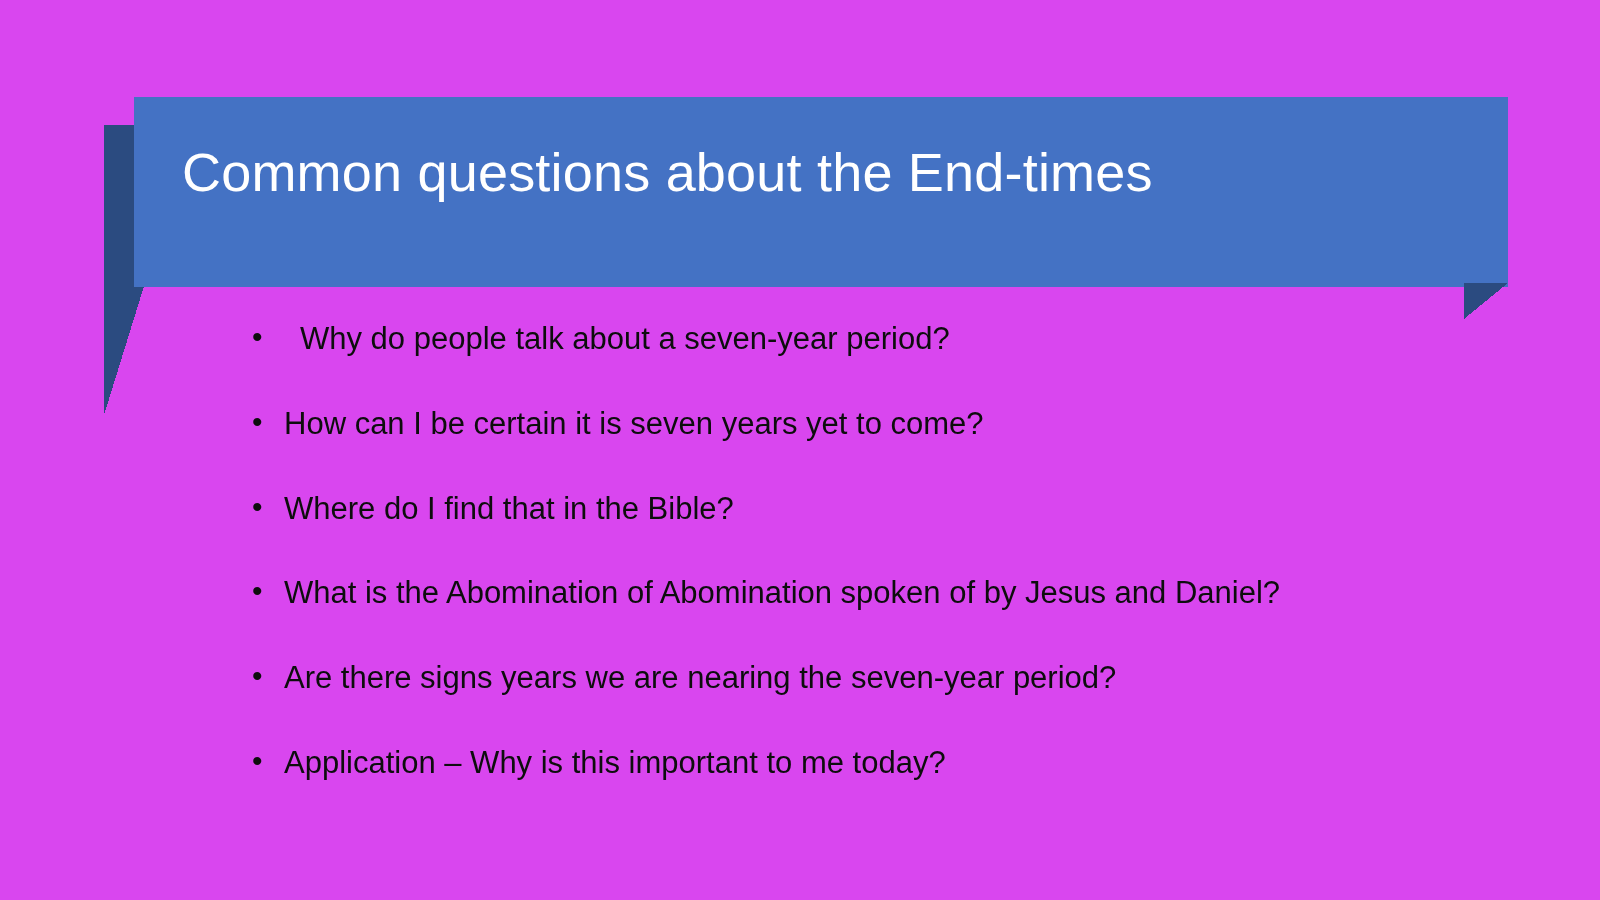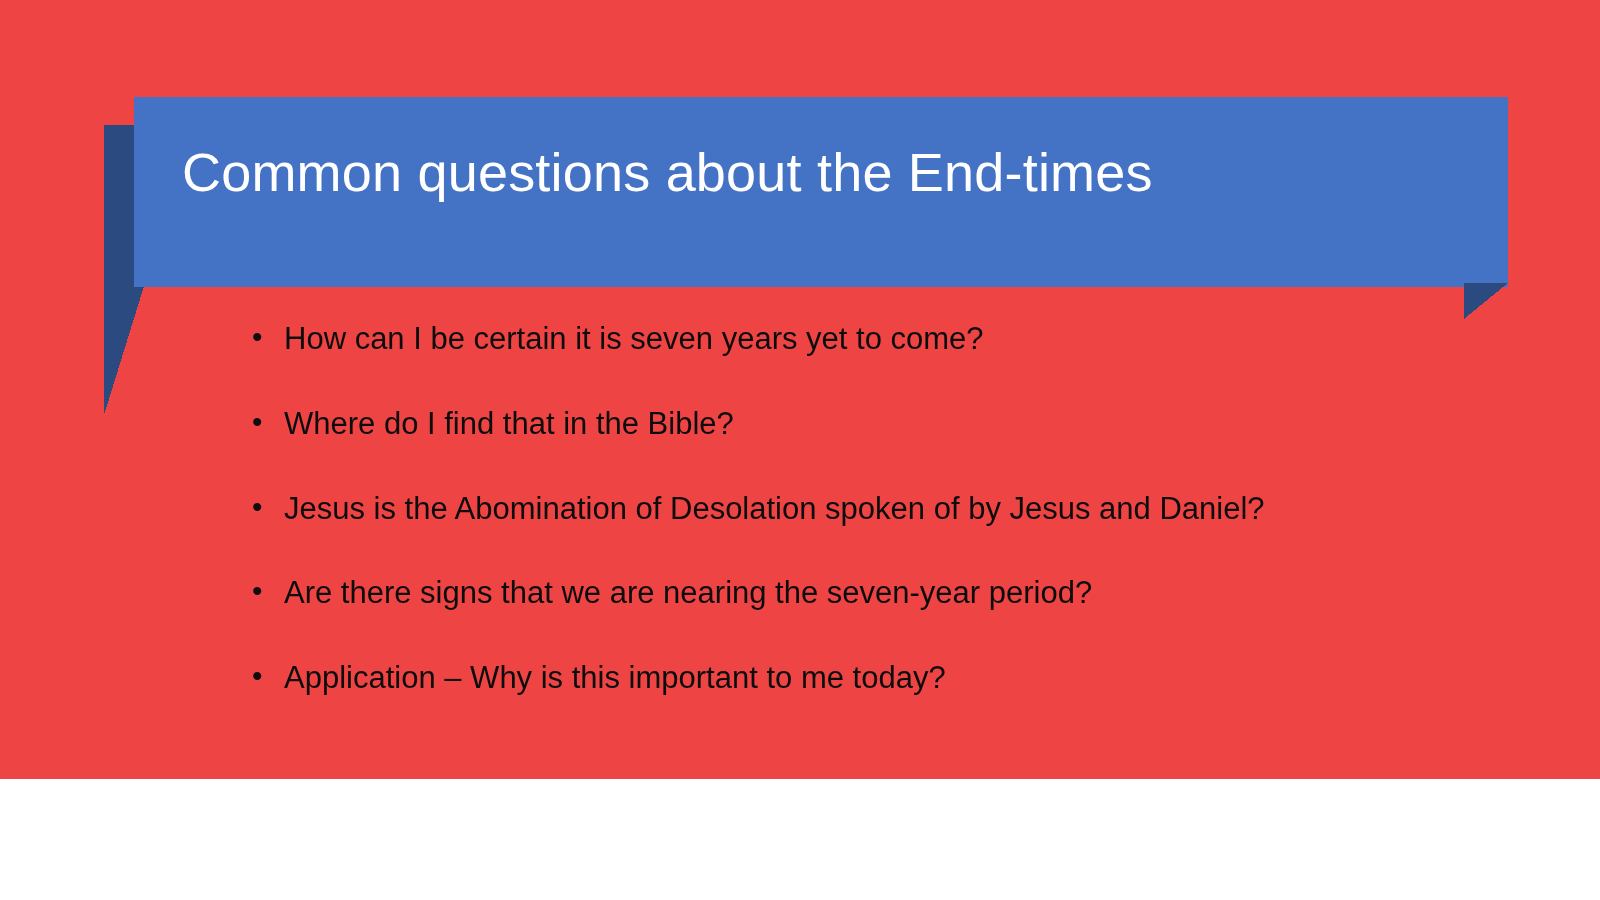--- a/index.html
+++ b/index.html
@@ -11,22 +11,22 @@
     width: 1600px;
     height: 900px;
     overflow: hidden;
     font-family: "Liberation Sans", sans-serif;
     color: #000000;
   }
 
   .slide {
     position: relative;
     width: 1600px;
-    height: 779px;
-    background: #ef4444;
+    height: 900px;
+    background: #d946ef;
   }
 
   
   .title-block {
     position: absolute;
     left: 104px;
     top: 97px;
     width: 1404px;
     height: 300px;
   }
@@ -106,20 +106,21 @@
 <div class="slide">
 
   <div class="title-block">
     <div class="ribbon-left-fold-fill"></div>
     <div class="ribbon-main"></div>
     <div class="ribbon-right-fold"></div>
     <div class="title-text">Common questions about the End-times</div>
   </div>
 
   <ul class="body-list">
+    <li class="bullet-item indent-extra">Why do people talk about a seven-year period?</li>
     <li class="bullet-item">How can I be certain it is seven years yet to come?</li>
     <li class="bullet-item">Where do I find that in the Bible?</li>
-    <li class="bullet-item">Jesus is the Abomination of Desolation spoken of by Jesus and Daniel?</li>
-    <li class="bullet-item">Are there signs that we are nearing the seven-year period?</li>
+    <li class="bullet-item">What is the Abomination of Abomination spoken of by Jesus and Daniel?</li>
+    <li class="bullet-item">Are there signs years we are nearing the seven-year period?</li>
     <li class="bullet-item">Application – Why is this important to me today?</li>
   </ul>
 
 </div>
 
 </body></html>

